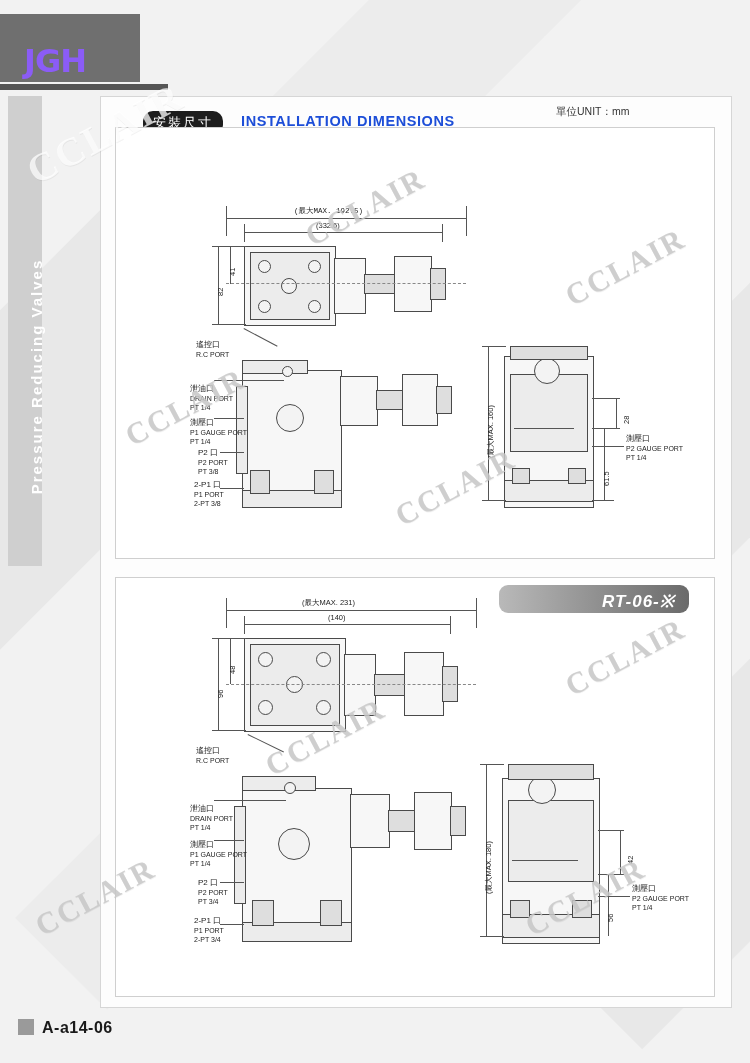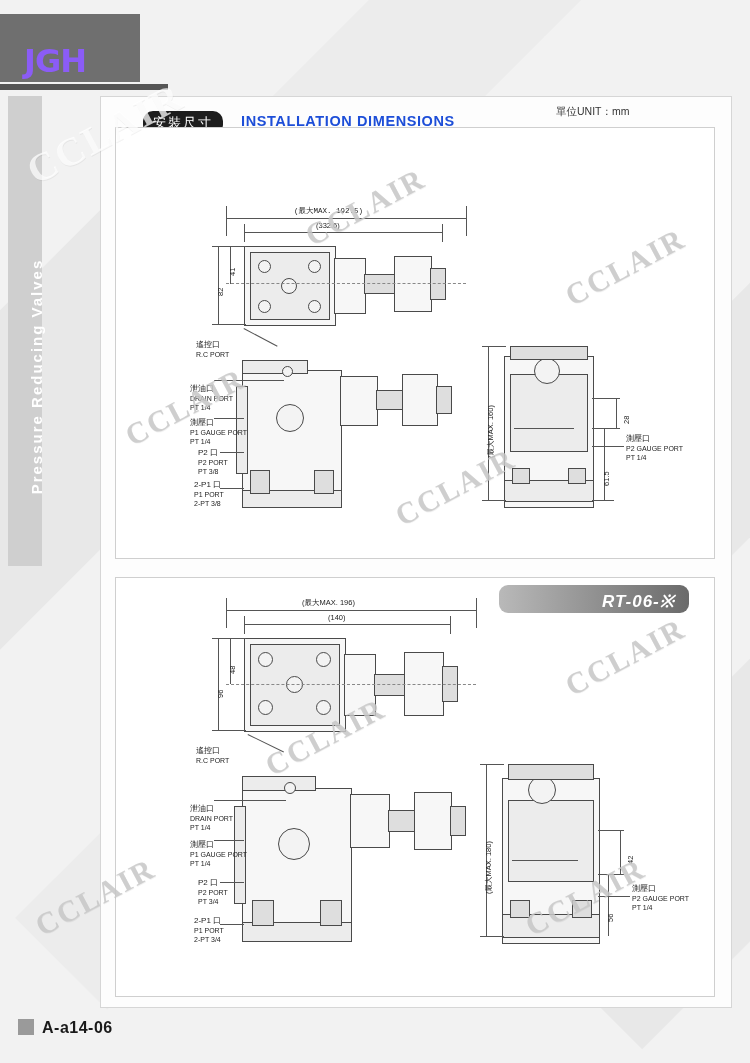--- a/index.html
+++ b/index.html
@@ -208,21 +208,21 @@
 
     <div class="sect sect2">
 
       <div class="draw">
         <div class="ln h1px" style="left:110px;top:32px;width:250px;"></div>
         <div class="ln v1px" style="left:110px;top:20px;height:30px;"></div>
         <div class="ln v1px" style="left:360px;top:20px;height:30px;"></div>
         <div class="ln h1px" style="left:128px;top:46px;width:206px;"></div>
         <div class="ln v1px" style="left:128px;top:38px;height:18px;"></div>
         <div class="ln v1px" style="left:334px;top:38px;height:18px;"></div>
-        <div class="dim" style="left:186px;top:20px;">(最大MAX. 196)</div>
+        <div class="dim" style="left:186px;top:20px;">(最大MAX. 231)</div>
         <div class="dim" style="left:212px;top:35px;">(140)</div>
 
         <div class="blk" style="left:128px;top:60px;width:100px;height:92px;"></div>
         <div class="blk-l" style="left:134px;top:66px;width:88px;height:80px;"></div>
         <div class="circ" style="left:142px;top:74px;width:13px;height:13px;"></div>
         <div class="circ" style="left:200px;top:74px;width:13px;height:13px;"></div>
         <div class="circ" style="left:142px;top:122px;width:13px;height:13px;"></div>
         <div class="circ" style="left:200px;top:122px;width:13px;height:13px;"></div>
         <div class="circ" style="left:170px;top:98px;width:15px;height:15px;"></div>
         <div class="blk" style="left:228px;top:76px;width:30px;height:60px;"></div>

